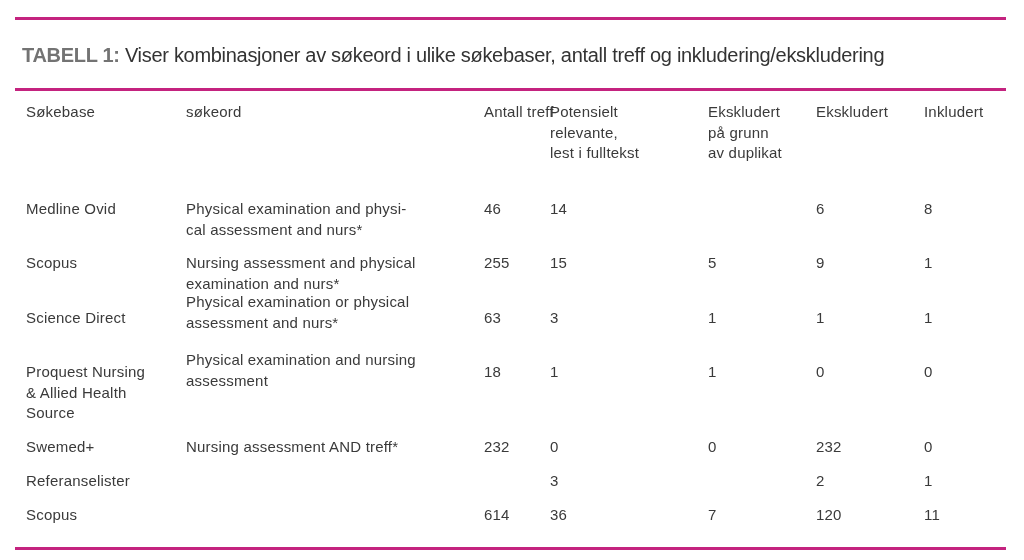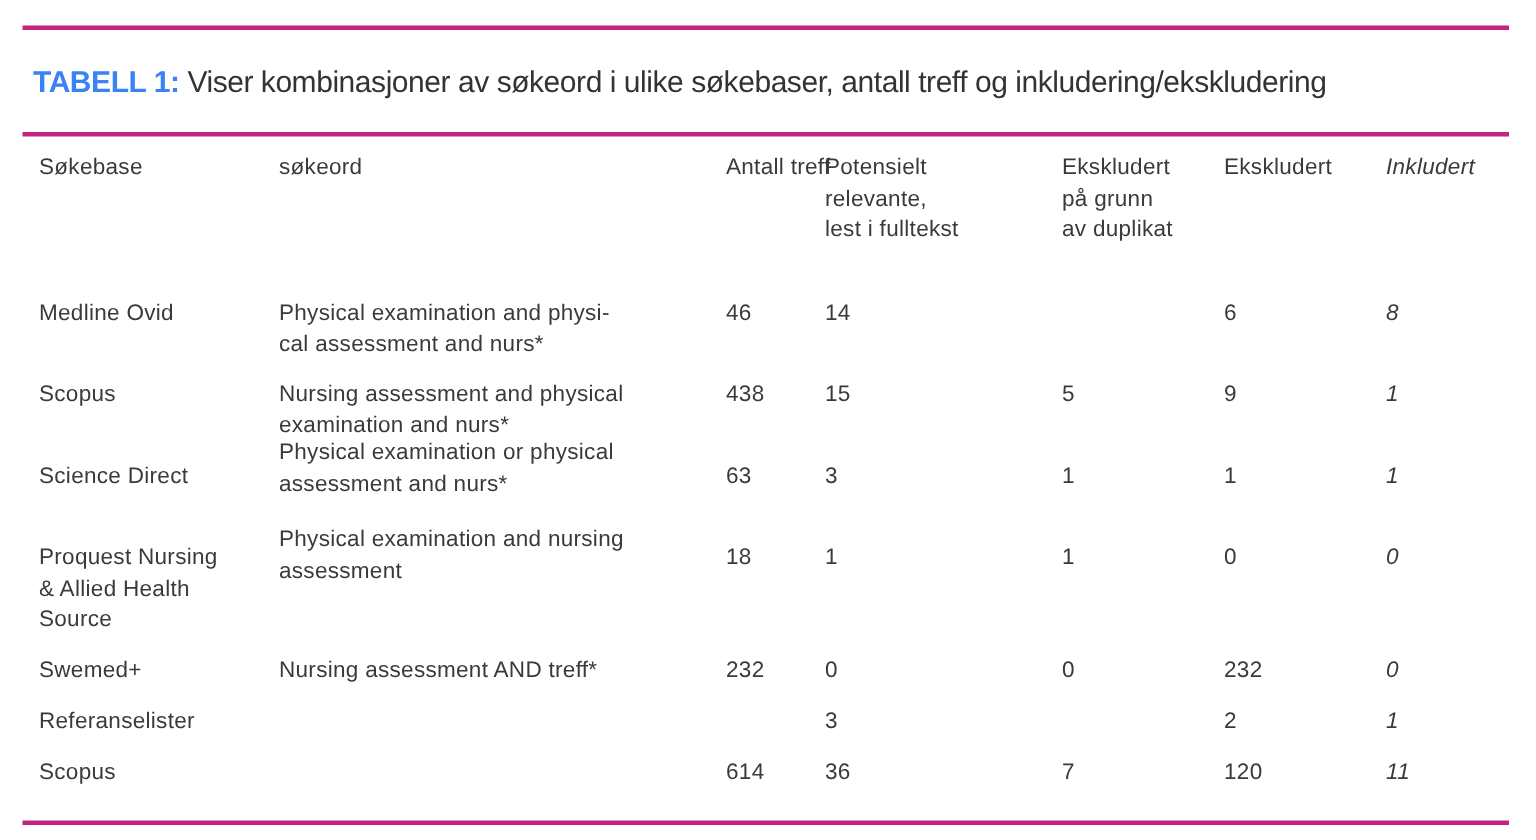--- a/index.html
+++ b/index.html
@@ -31,21 +31,21 @@
       left: 22px;
       top: 42px;
       font-size: 20px;
       line-height: 26px;
       white-space: nowrap;
       letter-spacing: -0.3px;
       color: #333333;
       font-family: "Liberation Sans", sans-serif;
     }
     .caption .label {
-      color: #3b82f6;
+      color: #737373;
       font-weight: bold;
     }
 
     .tbl {
       position: absolute;
       left: 0;
       top: 0;
       width: 1024px;
       height: 560px;
     }
@@ -58,21 +58,21 @@
       letter-spacing: 0.2px;
       white-space: pre-line;
     }
     
     .c0 { left: 26px; width: 150px; }
     .c1 { left: 186px; width: 280px; }
     .c2 { left: 484px; width: 100px; }
     .c3 { left: 550px; width: 120px; }
     .c4 { left: 708px; width: 100px; }
     .c5 { left: 816px; width: 100px; }
-    .c6 { left: 924px; width: 90px; font-style: italic; }
+    .c6 { left: 924px; width: 90px; }
   </style>
 </head>
 <body>
 
 <div class="rule top"></div>
 
 <div class="caption">
   <span class="label">TABELL 1:</span><span> Viser kombinasjoner av søkeord i ulike søkebaser, antall treff og inkludering/ekskludering</span>
 </div>
 
@@ -102,21 +102,21 @@
     <div class="cell c3" style="top:199px">14</div>
     <div class="cell c4" style="top:199px"></div>
     <div class="cell c5" style="top:199px">6</div>
     <div class="cell c6" style="top:199px">8</div>
   </div>
 
   <div>
     <div class="cell c0" style="top:253px">Scopus</div>
     <div class="cell c1" style="top:253px">Nursing assessment and physical
 examination and nurs*</div>
-    <div class="cell c2" style="top:253px">438</div>
+    <div class="cell c2" style="top:253px">255</div>
     <div class="cell c3" style="top:253px">15</div>
     <div class="cell c4" style="top:253px">5</div>
     <div class="cell c5" style="top:253px">9</div>
     <div class="cell c6" style="top:253px">1</div>
   </div>
 
   <div>
     <div class="cell c0" style="top:308px">Science Direct</div>
     <div class="cell c1" style="top:292px">Physical examination or physical
 assessment and nurs*</div>

